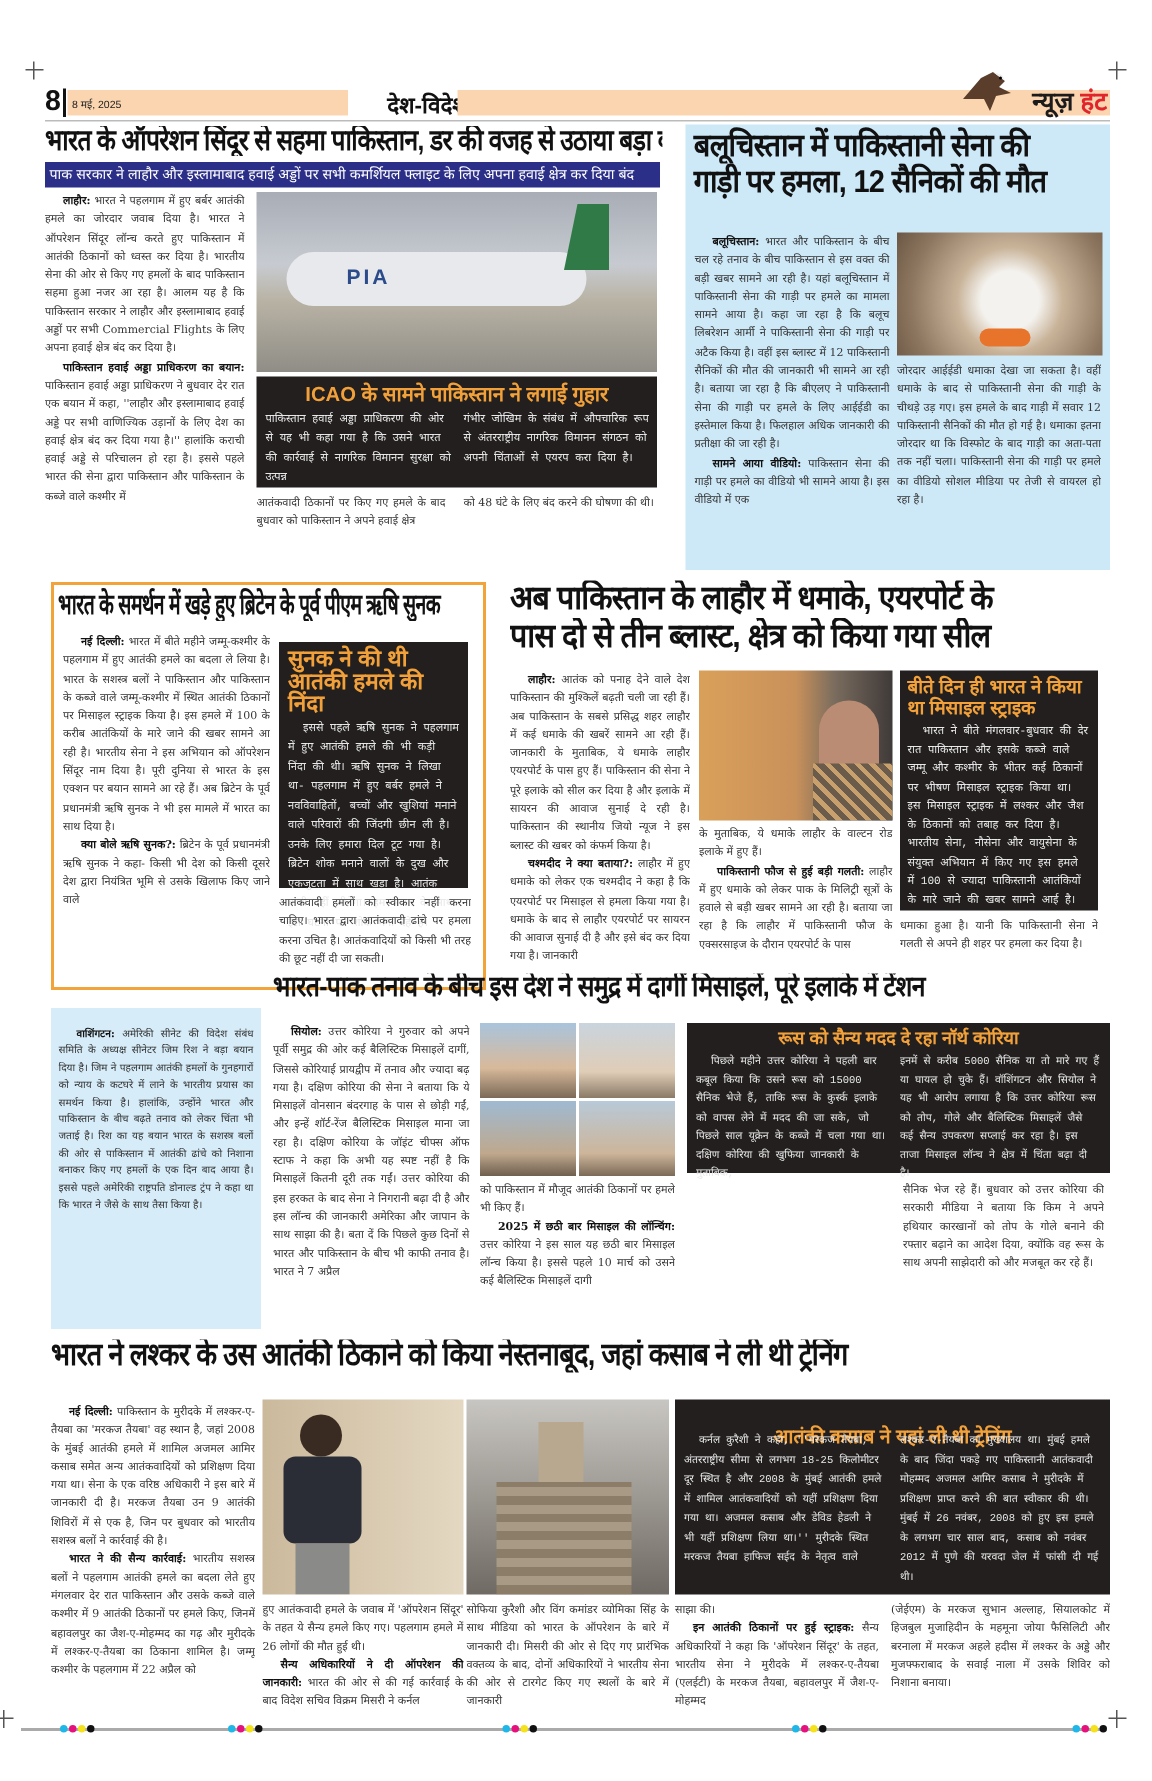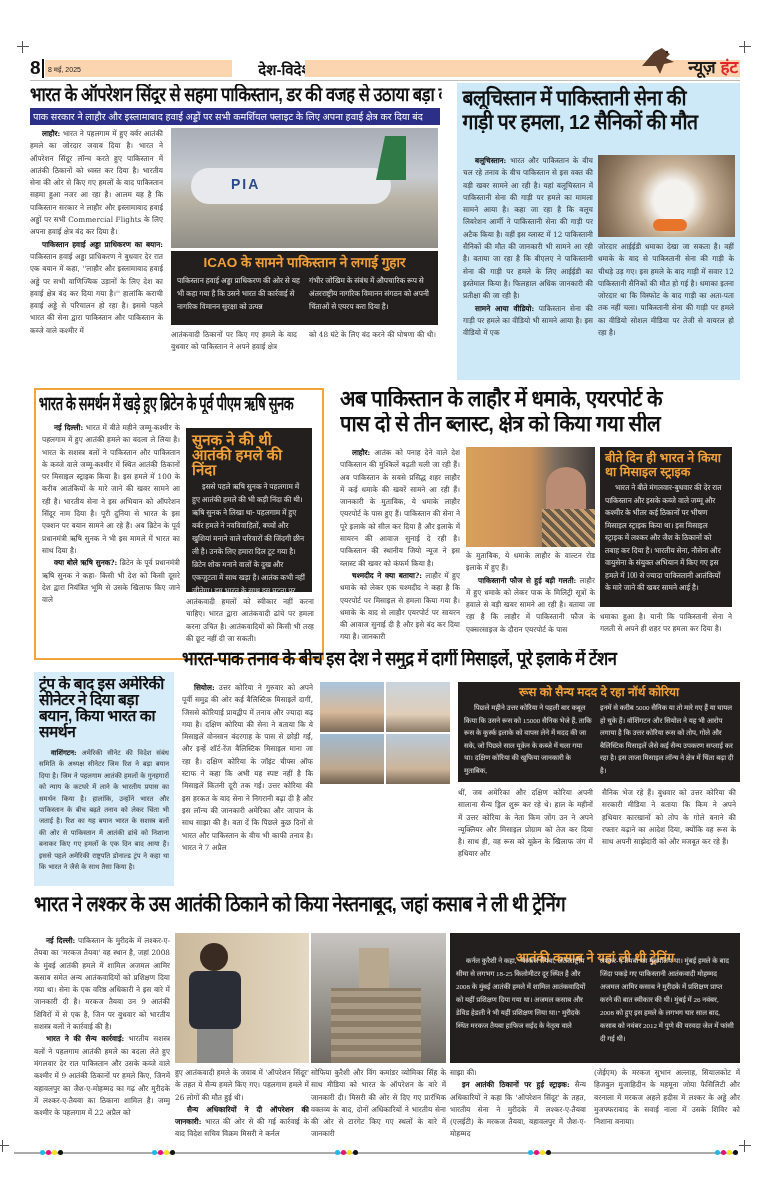--- a/index.html
+++ b/index.html
@@ -9,21 +9,21 @@
 .crop:before{content:"";position:absolute;left:5px;top:0;width:1px;height:12px;background:#555}
 .crop:after{content:"";position:absolute;left:0;top:5px;width:12px;height:1px;background:#555}
 .hdr-band{background:#fbd5b0;height:17px}
 .hl{font-family:"Liberation Sans",sans-serif;font-weight:bold;color:#111;letter-spacing:-0.5px;line-height:1.05;white-space:nowrap;overflow:hidden}
 .body{font-size:7.3px;line-height:12.3px;text-align:justify;color:#333;overflow:hidden}
 .body p{text-indent:12px}
 .body b{color:#111}
 .sans{font-family:"Liberation Sans",sans-serif}
 .box-dark{background:#221f1e;color:#eee}
 .box-dark .t{color:#f2a13a;font-family:"Liberation Sans",sans-serif;font-weight:bold}
-.box-dark .b{font-family:Liberation Serif, serif;font-size:7.4px;line-height:13px;color:#e8e8e8}
+.box-dark .b{font-family:Liberation Mono, monospace;font-size:7.4px;line-height:13px;color:#e8e8e8}
 .img{position:absolute;overflow:hidden}
 .reg{position:absolute;top:1150px;display:flex;gap:1px}
 .reg i{display:block;width:5px;height:5px;border-radius:50%}
 </style>
 </head>
 <body>
 
 <div class="crop" style="left:17px;top:41px"></div>
 <div class="crop" style="left:739px;top:41px"></div>
 <div class="crop" style="left:-3px;top:1140px"></div>
@@ -113,43 +113,45 @@
     <p><b>पाकिस्तानी फौज से हुई बड़ी गलती:</b> <span>लाहौर में हुए धमाके को लेकर पाक के मिलिट्री सूत्रों के हवाले से बड़ी खबर सामने आ रही है। बताया जा रहा है कि लाहौर में पाकिस्तानी फौज के एक्सरसाइज के दौरान एयरपोर्ट के पास</span></p>
   </div>
   <div class="abs box-dark" style="left:260px;top:60px;width:132px;height:160px;padding:4px 5px">
     <div class="t" style="font-size:12.5px;line-height:14px">बीते दिन ही भारत ने किया था मिसाइल स्ट्राइक</div>
     <div class="b" style="margin-top:3px;text-indent:10px;line-height:12.5px">भारत ने बीते मंगलवार-बुधवार की देर रात पाकिस्तान और इसके कब्जे वाले जम्मू और कश्मीर के भीतर कई ठिकानों पर भीषण मिसाइल स्ट्राइक किया था। इस मिसाइल स्ट्राइक में लश्कर और जैश के ठिकानों को तबाह कर दिया है। भारतीय सेना, नौसेना और वायुसेना के संयुक्त अभियान में किए गए इस हमले में 100 से ज्यादा पाकिस्तानी आतंकियों के मारे जाने की खबर सामने आई है।</div>
   </div>
   <div class="abs body" style="left:260px;top:224px;width:132px;height:50px">धमाका हुआ है। यानी कि पाकिस्तानी सेना ने गलती से अपने ही शहर पर हमला कर दिया है।</div>
 </div>
 
 <div class="abs" style="left:34px;top:672px;width:140px;height:214px;background:#d6ecf8;padding:4px 5px">
-  <div class="hl" style="font-size:15.5px;white-space:normal;line-height:16px">ट्रंप के बाद इस अमेरिकी सीनेटर ने दिया बड़ा बयान, किया भारत का समर्थन</div>
   <div class="body" style="margin-top:8px;height:150px;font-size:6.8px;line-height:11.4px">
     <p><b>वाशिंगटन:</b> <span>अमेरिकी सीनेट की विदेश संबंध समिति के अध्यक्ष सीनेटर जिम रिश ने बड़ा बयान दिया है। जिम ने पहलगाम आतंकी हमलों के गुनहगारों को न्याय के कटघरे में लाने के भारतीय प्रयास का समर्थन किया है। हालांकि, उन्होंने भारत और पाकिस्तान के बीच बढ़ते तनाव को लेकर चिंता भी जताई है। रिश का यह बयान भारत के सशस्त्र बलों की ओर से पाकिस्तान में आतंकी ढांचे को निशाना बनाकर किए गए हमलों के एक दिन बाद आया है। इससे पहले अमेरिकी राष्ट्रपति डोनाल्ड ट्रंप ने कहा था कि भारत ने जैसे के साथ तैसा किया है।</span></p>
   </div>
 </div>
 
 <div class="abs" style="left:182px;top:649px;width:558px;height:220px">
   <div class="hl" style="font-size:19px;transform:scaleX(0.87);transform-origin:left;width:650px">भारत-पाक तनाव के बीच इस देश ने समुद्र में दागीं मिसाइलें, पूरे इलाके में टेंशन</div>
   <div class="abs body" style="left:0;top:33px;width:131px;height:187px">
     <p><b>सियोल:</b> <span>उत्तर कोरिया ने गुरुवार को अपने पूर्वी समुद्र की ओर कई बैलिस्टिक मिसाइलें दागीं, जिससे कोरियाई प्रायद्वीप में तनाव और ज्यादा बढ़ गया है। दक्षिण कोरिया की सेना ने बताया कि ये मिसाइलें वोनसान बंदरगाह के पास से छोड़ी गईं, और इन्हें शॉर्ट-रेंज बैलिस्टिक मिसाइल माना जा रहा है। दक्षिण कोरिया के जॉइंट चीफ्स ऑफ स्टाफ ने कहा कि अभी यह स्पष्ट नहीं है कि मिसाइलें कितनी दूरी तक गईं। उत्तर कोरिया की इस हरकत के बाद सेना ने निगरानी बढ़ा दी है और इस लॉन्च की जानकारी अमेरिका और जापान के साथ साझा की है। बता दें कि पिछले कुछ दिनों से भारत और पाकिस्तान के बीच भी काफी तनाव है। भारत ने 7 अप्रैल</span></p>
   </div>
   <div class="img" style="left:138px;top:33px;width:130px;height:102px;background:#fff">
     <div class="abs" style="left:0;top:0;width:64px;height:50px;background:linear-gradient(#a9c4dc,#d8b99a 60%,#7b6a58)"></div>
     <div class="abs" style="left:66px;top:0;width:64px;height:50px;background:linear-gradient(#c9d4de,#e0cdb7 65%,#8a7a66)"></div>
     <div class="abs" style="left:0;top:52px;width:64px;height:50px;background:linear-gradient(#9fbad2,#bfa88d 70%,#6f5f4f)"></div>
     <div class="abs" style="left:66px;top:52px;width:64px;height:50px;background:linear-gradient(#b8c9d8,#cdb59a 70%,#7c6a58)"></div>
   </div>
+  <div class="abs body" style="left:138px;top:138px;width:130px;height:82px">
+    <div>को पाकिस्तान में मौजूद आतंकी ठिकानों पर हमले भी किए हैं।</div>
+    <p><b>2025 में छठी बार मिसाइल की लॉन्चिंग:</b> <span>उत्तर कोरिया ने इस साल यह छठी बार मिसाइल लॉन्च किया है। इससे पहले 10 मार्च को उसने कई बैलिस्टिक मिसाइलें दागी</span></p>
+  </div>
   <div class="abs box-dark" style="left:276px;top:33px;width:282px;height:100px">
     <div class="t" style="text-align:center;font-size:12px;line-height:17px;margin-top:2px">रूस को सैन्य मदद दे रहा नॉर्थ कोरिया</div>
     <div class="abs b" style="left:6px;top:20px;width:128px;text-indent:10px;font-size:7px;line-height:12.5px">पिछले महीने उत्तर कोरिया ने पहली बार कबूल किया कि उसने रूस को 15000 सैनिक भेजे हैं, ताकि रूस के कुर्स्क इलाके को वापस लेने में मदद की जा सके, जो पिछले साल यूक्रेन के कब्जे में चला गया था। दक्षिण कोरिया की खुफिया जानकारी के मुताबिक,</div>
     <div class="abs b" style="left:142px;top:20px;width:134px;font-size:7px;line-height:12.5px">इनमें से करीब 5000 सैनिक या तो मारे गए हैं या घायल हो चुके हैं। वॉशिंगटन और सियोल ने यह भी आरोप लगाया है कि उत्तर कोरिया रूस को तोप, गोले और बैलिस्टिक मिसाइलें जैसे कई सैन्य उपकरण सप्लाई कर रहा है। इस ताजा मिसाइल लॉन्च ने क्षेत्र में चिंता बढ़ा दी है।</div>
   </div>
-  <div class="abs body" style="left:276px;top:138px;width:135px;height:82px">थीं, जब अमेरिका और दक्षिण कोरिया अपनी सालाना सैन्य ड्रिल शुरू कर रहे थे। हाल के महीनों में उत्तर कोरिया के नेता किम जोंग उन ने अपने न्यूक्लियर और मिसाइल प्रोग्राम को तेज कर दिया है। साथ ही, वह रूस को यूक्रेन के खिलाफ जंग में हथियार और</div>
   <div class="abs body" style="left:420px;top:138px;width:134px;height:82px">सैनिक भेज रहे हैं। बुधवार को उत्तर कोरिया की सरकारी मीडिया ने बताया कि किम ने अपने हथियार कारखानों को तोप के गोले बनाने की रफ्तार बढ़ाने का आदेश दिया, क्योंकि वह रूस के साथ अपनी साझेदारी को और मजबूत कर रहे हैं।</div>
 </div>
 
 <div class="abs" style="left:34px;top:893px;width:706px;height:252px">
   <div class="hl" style="font-size:21px;transform:scaleX(0.86);transform-origin:left;width:830px">भारत ने लश्कर के उस आतंकी ठिकाने को किया नेस्तनाबूद, जहां कसाब ने ली थी ट्रेनिंग</div>
   <div class="abs body" style="left:0;top:42px;width:136px;height:210px">
     <p><b>नई दिल्ली:</b> <span>पाकिस्तान के मुरीदके में लश्कर-ए-तैयबा का 'मरकज तैयबा' वह स्थान है, जहां 2008 के मुंबई आतंकी हमले में शामिल अजमल आमिर कसाब समेत अन्य आतंकवादियों को प्रशिक्षण दिया गया था। सेना के एक वरिष्ठ अधिकारी ने इस बारे में जानकारी दी है। मरकज तैयबा उन 9 आतंकी शिविरों में से एक है, जिन पर बुधवार को भारतीय सशस्त्र बलों ने कार्रवाई की है।</span></p>
     <p><b>भारत ने की सैन्य कार्रवाई:</b> <span>भारतीय सशस्त्र बलों ने पहलगाम आतंकी हमले का बदला लेते हुए मंगलवार देर रात पाकिस्तान और उसके कब्जे वाले कश्मीर में 9 आतंकी ठिकानों पर हमले किए, जिनमें बहावलपुर का जैश-ए-मोहम्मद का गढ़ और मुरीदके में लश्कर-ए-तैयबा का ठिकाना शामिल है। जम्मू कश्मीर के पहलगाम में 22 अप्रैल को</span></p>
   </div>
   <div class="img" style="left:141px;top:40px;width:134px;height:130px;background:linear-gradient(90deg,#cbb99c,#e4d8c2)">

